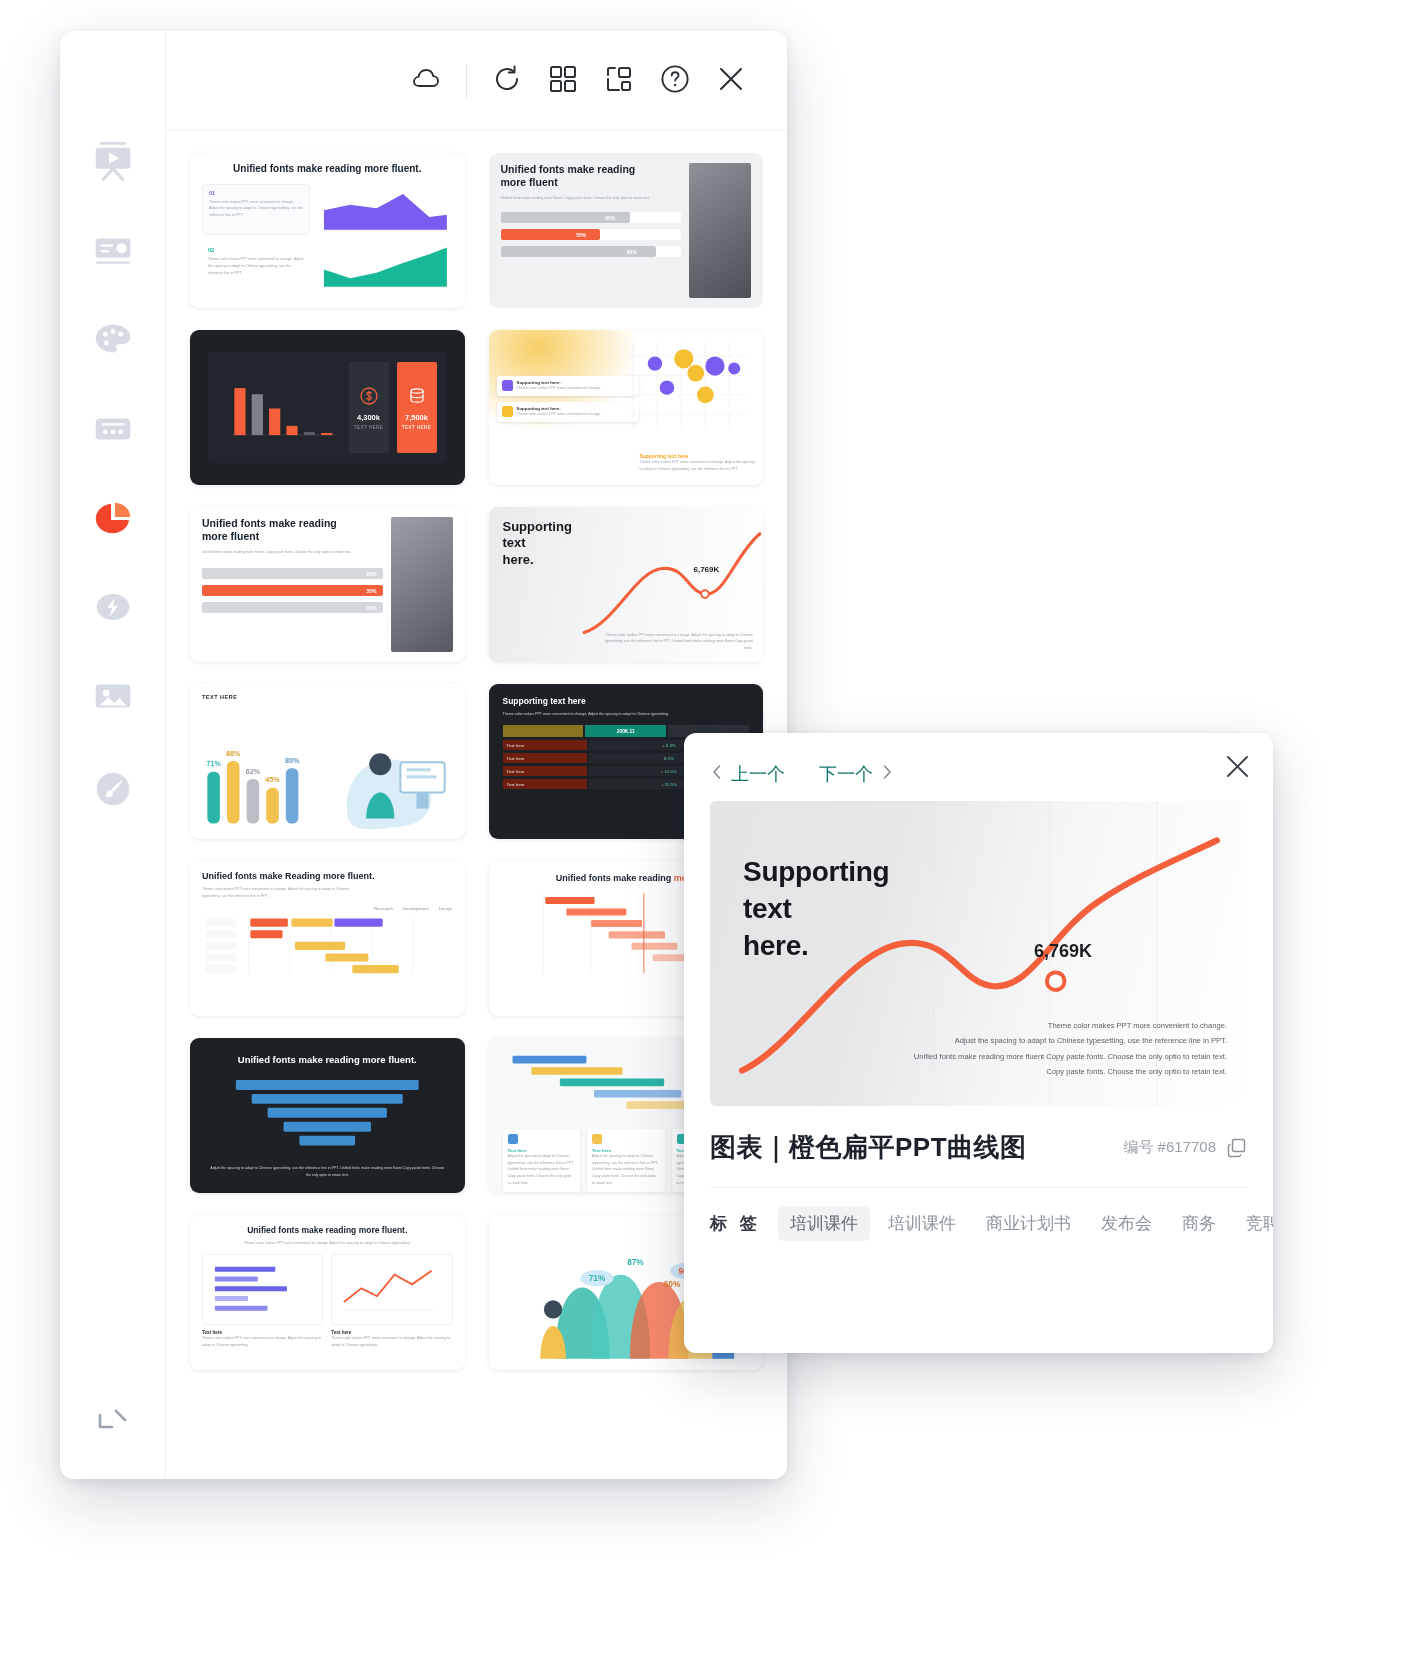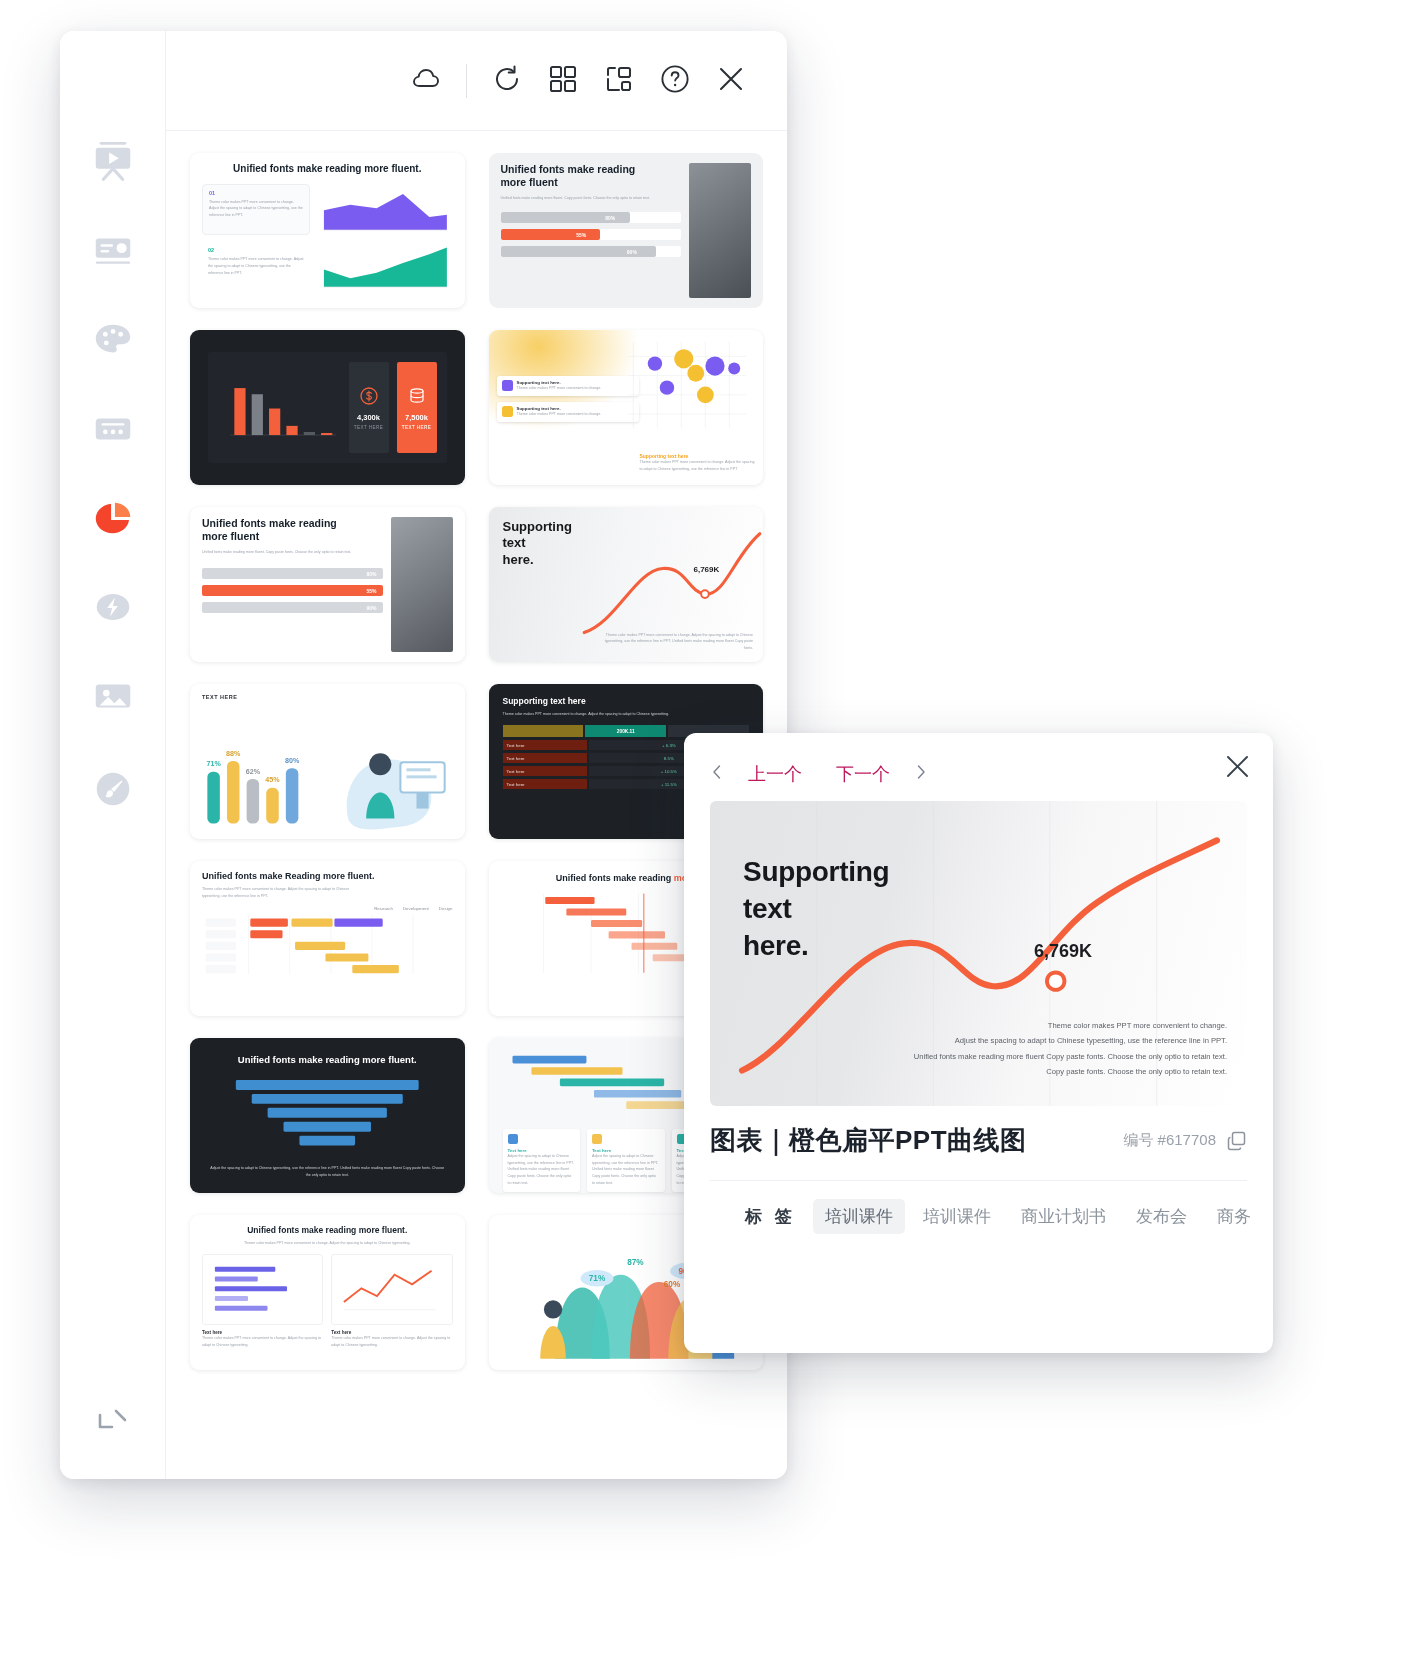--- a/index.html
+++ b/index.html
@@ -109,56 +109,56 @@
   
   .detail {
     position: absolute; left: 684px; top: 733px;
     width: 589px; height: 620px;
     background: #ffffff; border-radius: 12px;
     box-shadow: 0 20px 55px rgba(28,38,56,.20), 0 3px 12px rgba(28,38,56,.10);
     padding: 20px 26px 0 26px;
     overflow: hidden;
   }
   .detail-nav { display:flex; align-items:center; gap: 34px; height: 42px; }
-  .nav-link { display:flex; align-items:center; gap:24px; font-size:18px; color:#be185d; cursor:pointer; }
+  .nav-link { display:flex; align-items:center; gap:7px; font-size:18px; color:#0f766e; cursor:pointer; }
   .detail-close { position:absolute; right:22px; top:20px; cursor:pointer; color:#3a424c; }
   .preview {
     margin-top: 6px; height: 305px; border-radius: 6px;
     background: linear-gradient(105deg,#e3e4e6 0%,#e6e7e9 33%,#f7f7f8 62%,#ffffff 100%);
     position: relative; overflow: hidden;
   }
   .pv-title {
     position:absolute; left: 33px; top: 52px;
     font-size: 28px; font-weight: 700; color:#16181b; line-height: 1.33;
     white-space: pre-line; letter-spacing:-.3px;
   }
   .pv-value { position:absolute; left: 324px; top: 140px; font-size: 18px; font-weight:700; color:#1b1d21; }
   .pv-para { position:absolute; right: 20px; bottom: 26px; text-align: right; font-size: 7.6px; color:#5a5f66; line-height: 2.05; }
 
-  .title-row { display:flex; align-items:center; justify-content:space-between; margin-top: 17px; }
+  .title-row { display:flex; align-items:center; justify-content:space-between; margin-top: 24px; }
   .res-title { font-size: 26px; font-weight: 700; color: #1b222b; letter-spacing: .5px; }
   .res-id { display:flex; align-items:center; gap:10px; font-size:15px; color:#9aa1aa; }
   .copy-ic { cursor:pointer; display:flex; color:#8c939c; }
 
   .brand-row { display:flex; align-items:center; justify-content:space-between; margin-top: 20px; }
   .brand { display:flex; align-items:center; gap: 13px; }
   .brand-logo {
     width: 34px; height: 34px; border-radius: 50%;
     background: #f4543c; display:flex; align-items:center; justify-content:center;
   }
   .brand-name { font-size: 19px; color: #6f7884; }
   .brand-actions { display:flex; gap: 12px; }
   .act-btn {
     width: 40px; height: 40px; border:1px solid #e3e6ea; border-radius: 6px;
     display:flex; align-items:center; justify-content:center; cursor:pointer; color:#444b55;
     background:#fff;
   }
   .divider { height:1px; background:#edeff2; margin-top: 22px; }
 
-  .tag-block { padding-top: 18px; margin-left: 35px; }
+  .tag-block { padding-top: 18px; }
   .tag-line { display:flex; align-items:center; gap: 6px; margin-bottom: 10px; }
   .tag-label { font-size: 17px; font-weight: 700; color:#333b45; width: 62px; flex:0 0 62px; letter-spacing: 4px; }
   .tag { font-size: 17px; color:#8b939d; padding: 6px 12px; border-radius: 5px; cursor:pointer; white-space:nowrap; }
   .tag.active { background:#f0f2f4; color:#636b76; }
 </style>
 </head>
 <body>
 
 <div class="stage">
 

